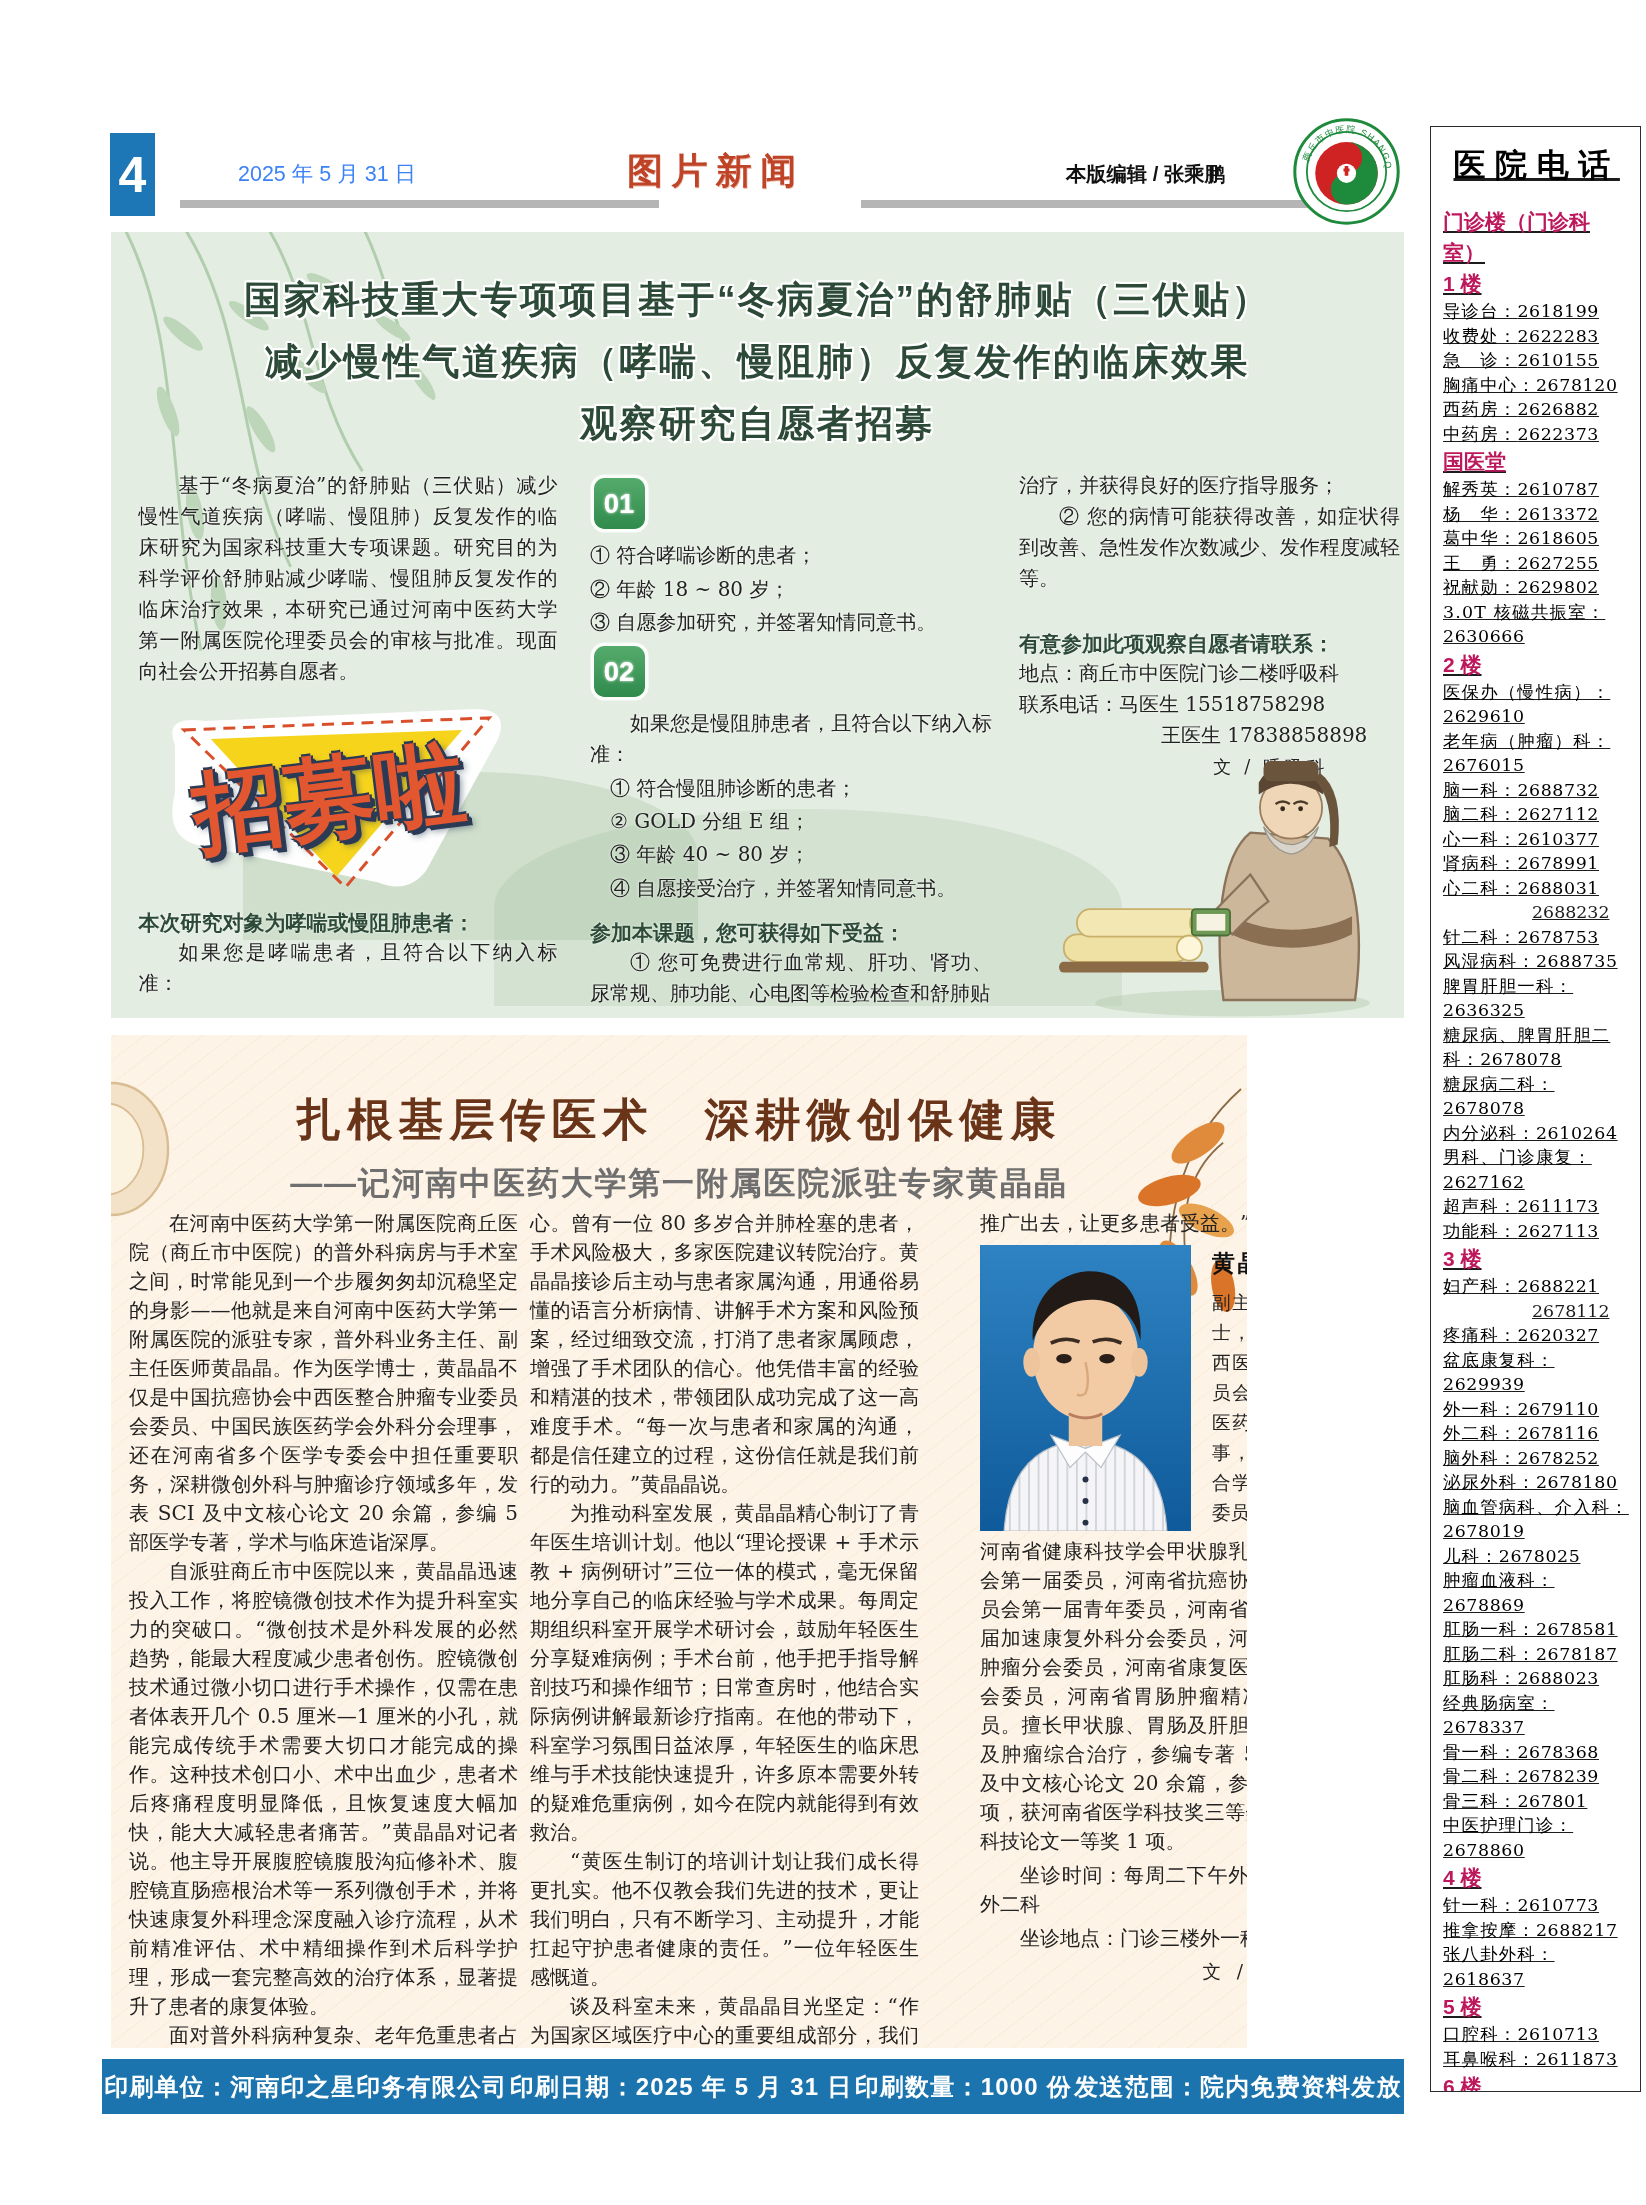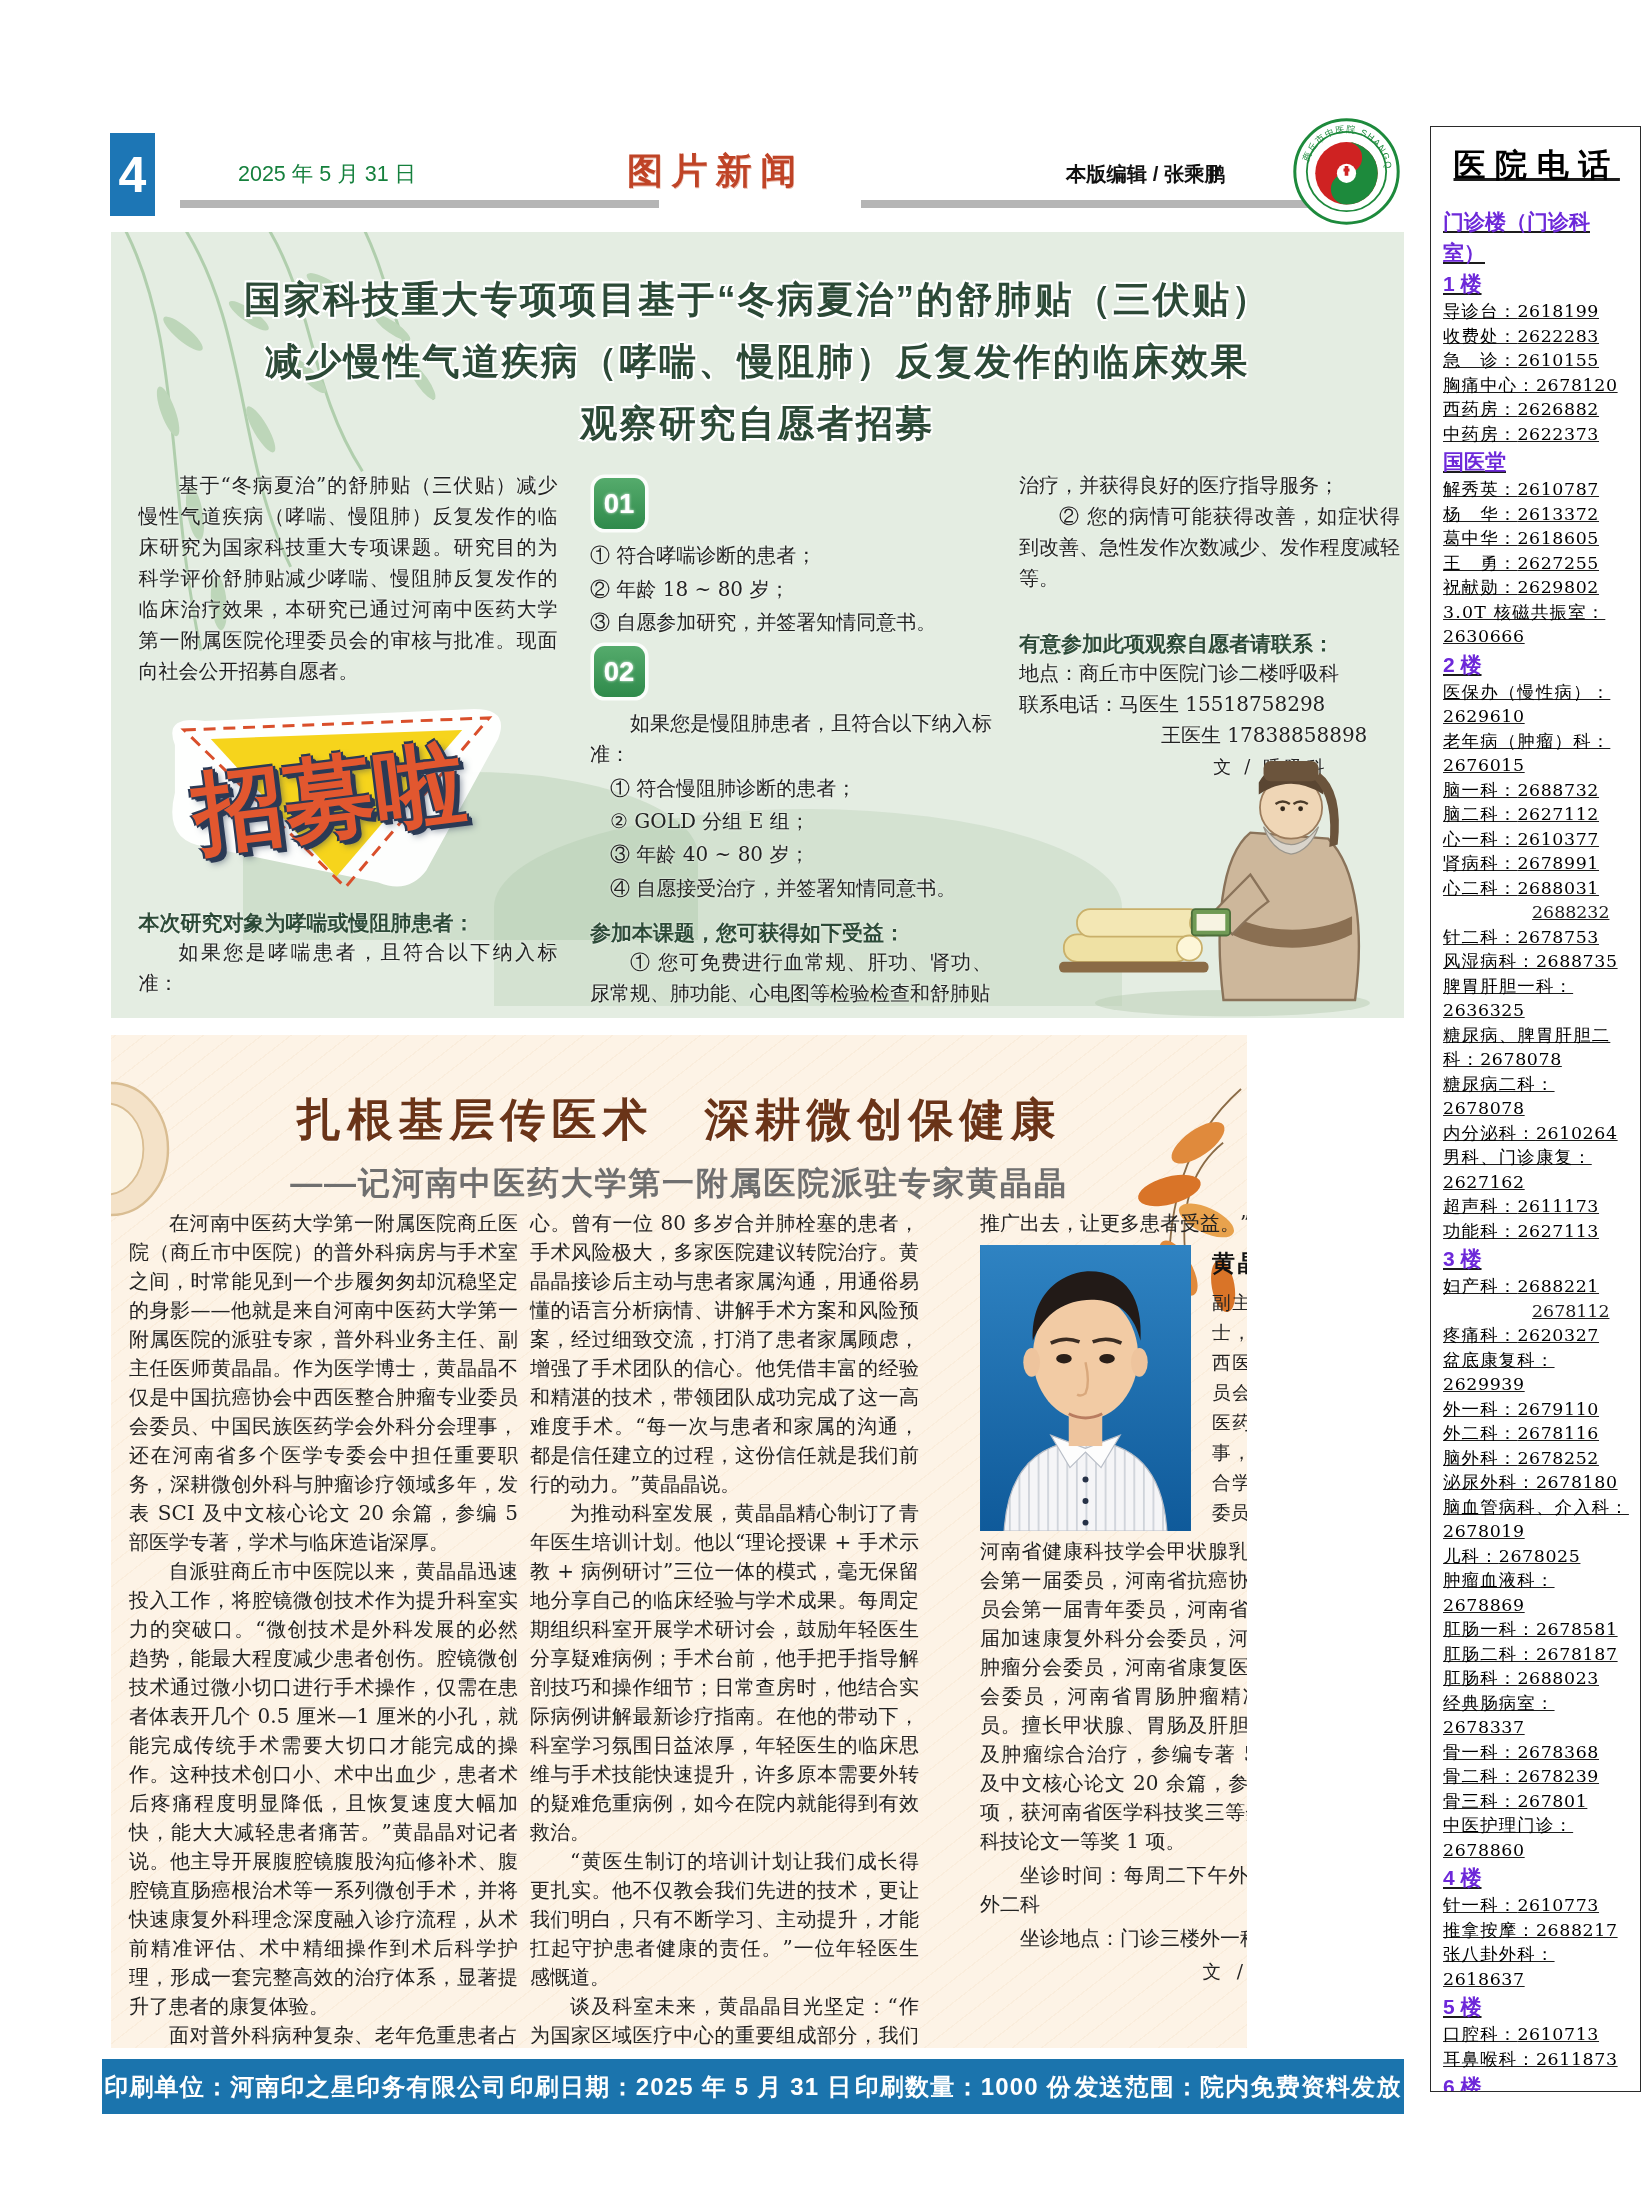--- a/index.html
+++ b/index.html
@@ -6,33 +6,33 @@
   html,body { background:#ffffff; }
   body { width:1647px; height:2205px; position:relative; font-family:"DejaVu Serif","Liberation Serif",serif; color:#1c1c1c; }
   .abs { position:absolute; }
 
   
   .pagenum { left:110px; top:133px; width:45px; height:83px; background:#1d76b5; color:#fff;
              font:bold 50px "Liberation Sans",sans-serif; display:flex; align-items:center; justify-content:center; }
   .rule { background:#b5b5b5; height:8.4px; top:200px; }
   .rule-left { left:180px; width:479px; }
   .rule-right { left:861px; width:454px; }
-  .hdr-date { left:238px; top:159px; font:21.5px "Liberation Sans",sans-serif; color:#15803d; }
+  .hdr-date { left:238px; top:159px; font:21.5px "Liberation Sans",sans-serif; color:#3b82f6; }
   .hdr-title { left:627px; top:147px; width:209px; text-align:left; color:#bf4326;
                font:bold 36px "Liberation Sans",sans-serif; letter-spacing:8.4px;
                text-shadow:0.6px 0.6px 0 #e8b9ab; }
   .hdr-editor { left:1066px; top:160px; font:bold 20.3px "Liberation Sans",sans-serif; color:#111; }
   .hdr-logo { left:1293px; top:118px; width:107px; height:107px; }
 
   
   .sidebar { left:1430px; top:126px; width:211px; height:1966px; background:#fff;
              border:1.8px solid #2a2a2a; padding:17px 9.6px 12px 12px; overflow:hidden;text-decoration:underline; }
   .sb-title { text-align:center; font:bold 32px "Liberation Sans",sans-serif; letter-spacing:9.6px;
               margin-bottom:18px; color:#000; }
-  .sb-heading { font:bold 21px "Liberation Sans",sans-serif; line-height:31px; color:#6d28d9; }
+  .sb-heading { font:bold 21px "Liberation Sans",sans-serif; line-height:31px; color:#be185d; }
   .sb-entry { font:17.4px "DejaVu Serif",serif; line-height:24.5px; color:#000; }
   .sl { letter-spacing:1.2px; }
   .sv { letter-spacing:0.6px; }
   .sv2 { font:17.4px "DejaVu Serif",serif; line-height:24.5px; padding-left:89px; }
 
   
   .article1 { left:111px; top:232px; width:1293px; height:786px; background:#e4ede2; overflow:hidden; }
   .a1-title { top:37px; left:0; right:0; text-align:center; color:#2c4a37;
               font:bold 37px "Liberation Sans",sans-serif; line-height:62px; letter-spacing:2.4px;
               text-shadow:1.8px 0 0 #fff,-1.8px 0 0 #fff,0 1.8px 0 #fff,0 -1.8px 0 #fff,1.8px 1.8px 0 #fff,-1.8px -1.8px 0 #fff,1.8px -1.8px 0 #fff,-1.8px 1.8px 0 #fff; }

